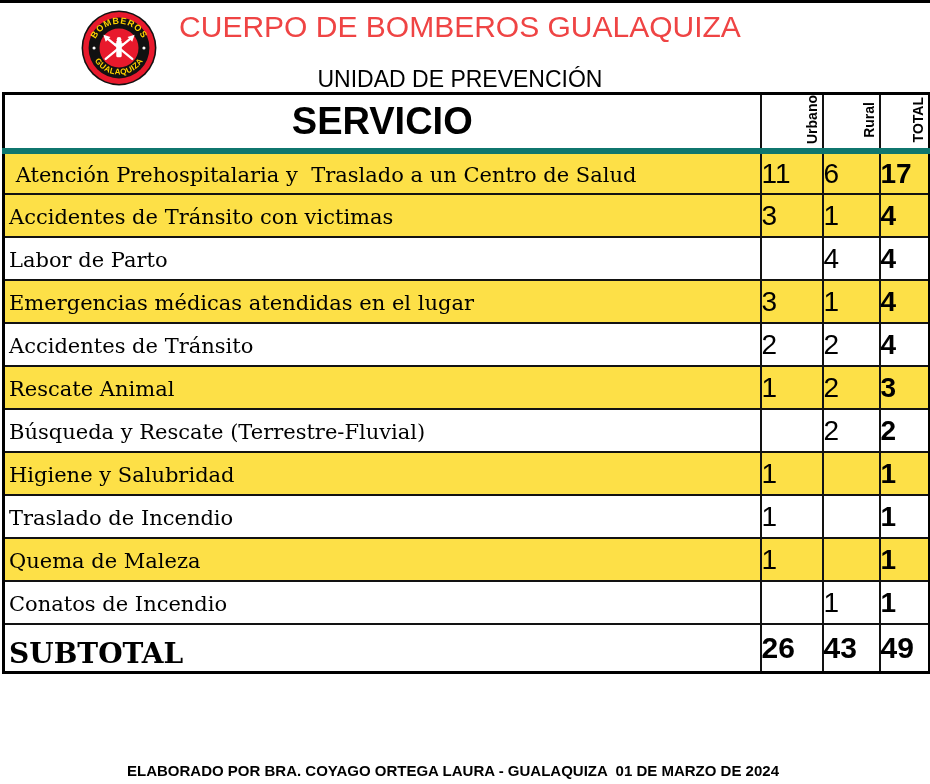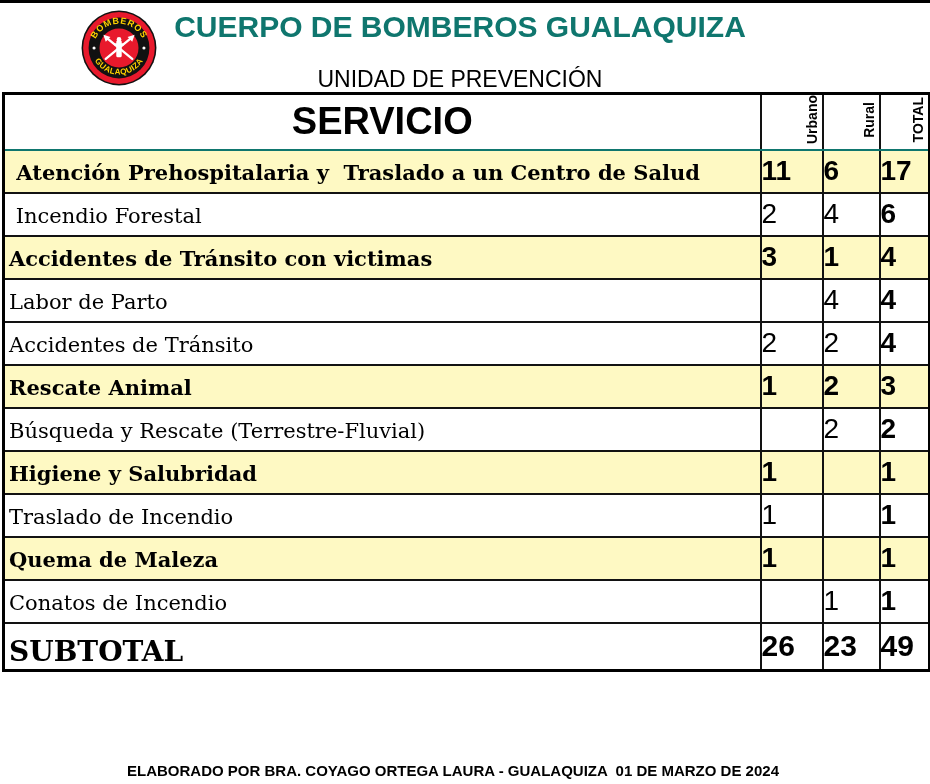--- a/index.html
+++ b/index.html
@@ -15,21 +15,21 @@
     position:absolute;top:0;left:0;width:930px;height:3px;background:#000;
   }
   
   .logo{
     position:absolute;top:9px;left:79px;width:80px;height:78px;
   }
   .titles{
     position:absolute;top:8px;left:0;width:920px;text-align:center;
   }
   .title-main{
-    font-size:30px;letter-spacing:0px;color:#0f766e;line-height:38px;font-weight:bold;
+    font-size:30px;letter-spacing:0px;color:#ef4444;line-height:38px;
   }
   .title-sub{
     font-size:23px;line-height:34px;margin-top:16px;
   }
   
   table.report{
     position:absolute;top:92px;left:2px;
     border-collapse:collapse;table-layout:fixed;
     width:926px;
     border:3px solid #000;
@@ -37,39 +37,39 @@
   col.c-serv{width:757px;}
   col.c-urb{width:62px;}
   col.c-rur{width:57px;}
   col.c-tot{width:50px;}
   .report th,.report td{
     border:2px solid #121212;
     padding:0;
     overflow:hidden;
   }
   tr.hdr{height:56px;}
-  tr.hdr th{border-bottom:2px solid #0f766e;}
+  tr.hdr th{border-bottom:6px solid #0f766e;}
   th.service{
     font-size:38px;font-weight:bold;text-align:center;vertical-align:middle;
     letter-spacing:0px;
   }
   th.vert{
     vertical-align:middle;text-align:right;padding-right:2px;
     background:#fff;
   }
   .vlabel{
     display:inline-block;
     writing-mode:vertical-rl;
     transform:rotate(180deg);
     font-size:14px;font-weight:bold;
     white-space:nowrap;
     line-height:16px;
   }
   tr.row{height:43px;}
-  tr.row.gray td{background:#fef9c3;font-weight:bold;}
+  tr.row.gray td{background:#fde047;}
   td.label{
     font-family:"DejaVu Serif", serif;
     font-size:21px;
     vertical-align:middle;
     padding:3px 4px 0 4px;
     white-space:pre;
   }
   td.num{
     font-size:28px;
     text-align:left;vertical-align:middle;
@@ -148,36 +148,36 @@
       <th class="vert"><span class="vlabel">TOTAL</span></th>
     </tr>
   </thead>
   <tbody>
     <tr class="row gray">
       <td class="label"> Atención Prehospitalaria y  Traslado a un Centro de Salud</td>
       <td class="num">11</td>
       <td class="num">6</td>
       <td class="num total">17</td>
     </tr>
-    <tr class="row">
-      <td class="label"> Incendio Forestal</td>
-      <td class="num">2</td>
-      <td class="num">4</td>
-      <td class="num total">6</td>
-    </tr>
     <tr class="row gray">
       <td class="label">Accidentes de Tránsito con victimas</td>
       <td class="num">3</td>
       <td class="num">1</td>
       <td class="num total">4</td>
     </tr>
     <tr class="row">
       <td class="label">Labor de Parto</td>
       <td class="num"></td>
       <td class="num">4</td>
+      <td class="num total">4</td>
+    </tr>
+    <tr class="row gray">
+      <td class="label">Emergencias médicas atendidas en el lugar</td>
+      <td class="num">3</td>
+      <td class="num">1</td>
       <td class="num total">4</td>
     </tr>
     <tr class="row">
       <td class="label">Accidentes de Tránsito</td>
       <td class="num">2</td>
       <td class="num">2</td>
       <td class="num total">4</td>
     </tr>
     <tr class="row gray">
       <td class="label">Rescate Animal</td>
@@ -211,21 +211,21 @@
     </tr>
     <tr class="row">
       <td class="label">Conatos de Incendio</td>
       <td class="num"></td>
       <td class="num">1</td>
       <td class="num total">1</td>
     </tr>
     <tr class="sub">
       <td class="label">SUBTOTAL</td>
       <td class="num">26</td>
-      <td class="num">23</td>
+      <td class="num">43</td>
       <td class="num total">49</td>
     </tr>
   </tbody>
 </table>
 
 <div class="footer">
   <span>ELABORADO POR BRA. COYAGO ORTEGA LAURA - GUALAQUIZA  01 DE MARZO DE 2024</span>
 </div>
 
 </body></html>

